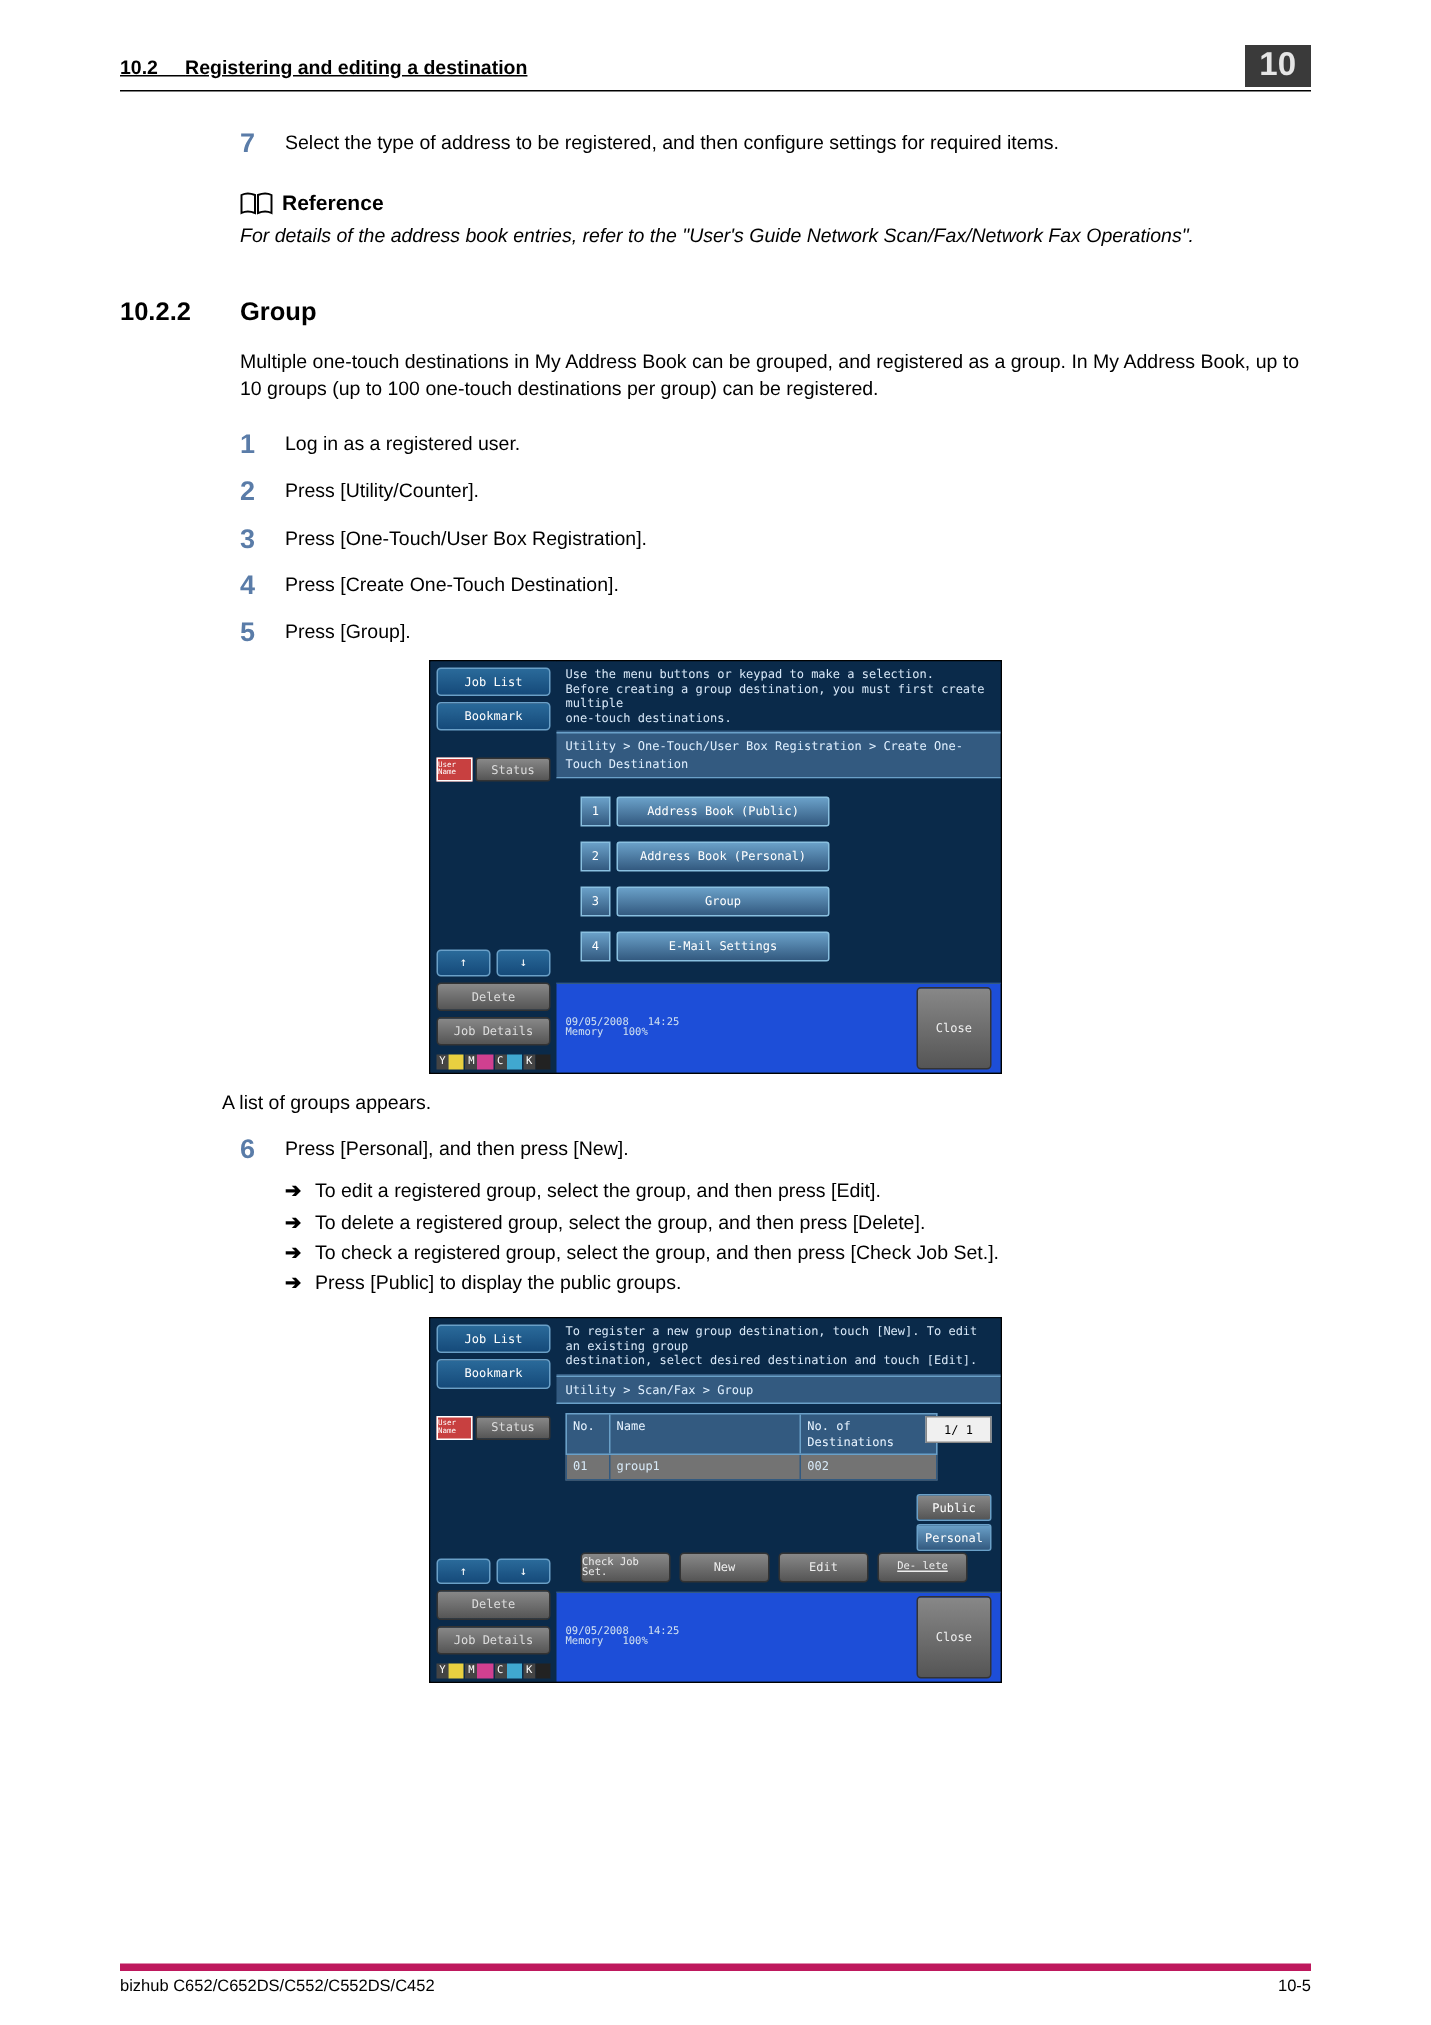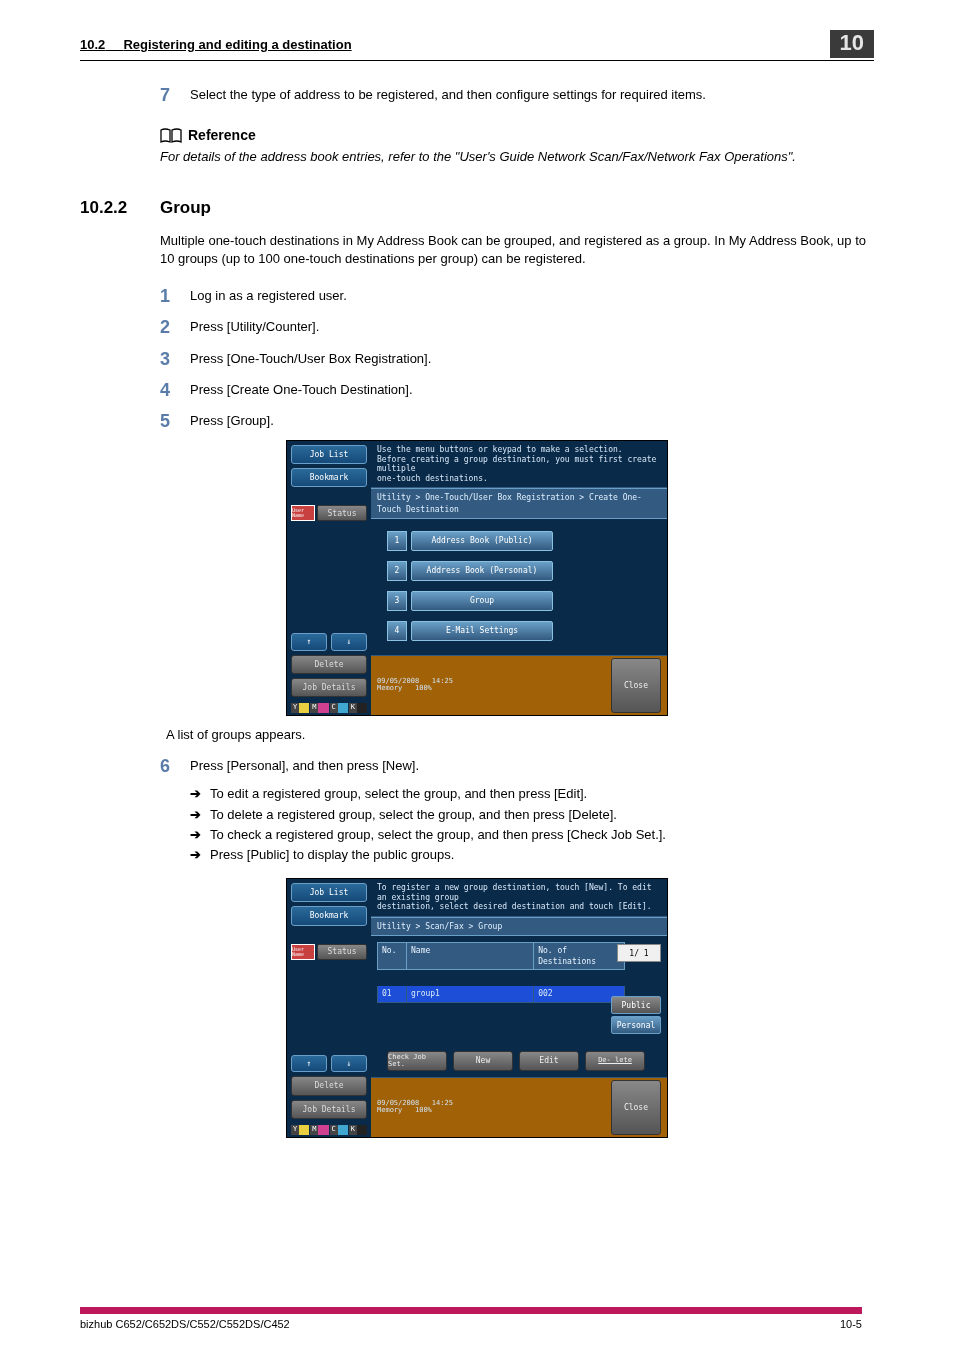--- a/index.html
+++ b/index.html
@@ -83,21 +83,21 @@
   }
   .section-title {
     font-size: 17px;
     font-weight: bold;
   }
   .body-para {
     margin: 8px 0 16px 80px;
     font-size: 13px;
   }
   .after-step {
-    margin: 10px 0 10px 86px;
+    margin: 10px 0 10px 68px;
     font-size: 13px;
   }
   .sub-list {
     margin: 6px 0 14px 110px;
     font-size: 13px;
   }
   .sub-list .sub-row {
     display: flex;
     margin: 2px 0;
   }
@@ -225,21 +225,21 @@
   }
   .menu-btn {
     width:140px; height:18px; margin-left:4px;
     background: linear-gradient(#6aa0c8,#335a80);
     border:1px solid #8ac0e0;
     display:flex;align-items:center;justify-content:center;
     color:#fff; font-size:8px;
     border-radius:2px;
   }
   .shot-foot {
-    background:#a16207;
+    background:#1d4ed8;
     border-top:1px solid #335a80;
     display:flex;
     align-items:center;
     padding:2px 6px;
     font-size:7px;
     color:#d0e0f0;
   }
   .shot-foot .dt { line-height:1.1; }
   .close-btn {
     margin-left:auto;
@@ -254,22 +254,21 @@
     display:flex;
     background:#335a80;
     border:1px solid #6aa0c8;
     font-size:8px;
   }
   .tbl-head div { padding:2px 4px; border-right:1px solid #6aa0c8; color:#e8f4ff;}
   .tbl-row {
     display:flex;
     border:1px solid #335a80; border-top:none;
     font-size:8px;
-    background:#1d4ed8;
-    margin-top:16px;
+    background:#737373;
   }
   .tbl-row div { padding:2px 4px; border-right:1px solid #335a80; color:#d8eaf8;}
   .col-no{width:22px;} .col-name{width:130px;} .col-dest{width:90px;}
   .page-ind {
     position:absolute; top:8px; right:6px;
     width:42px; height:16px;
     background:#f0f0f0; color:#000; font-size:8px;
     display:flex;align-items:center;justify-content:center;
     border:1px solid #888;
   }
@@ -288,22 +287,22 @@
   .btm-btn {
     width:58px; height:18px;
     background: linear-gradient(#888,#555);
     border:1px solid #333; border-radius:3px;
     color:#eee; display:flex;align-items:center;justify-content:center;
     font-size:8px;
   }
 
   .footer-row {
     position:absolute;
-    bottom:20px; left:80px; right:92px;
-    border-top:7px solid #be185d;
+    bottom:20px; left:80px; right:80px;
+    border-top:5px solid #be185d;
     display:flex; justify-content:space-between;
     font-size:11px; padding-top:4px;
   }
 </style>
 </head>
 <body>
 
 <div class="page">
 
   <div class="header-row">

